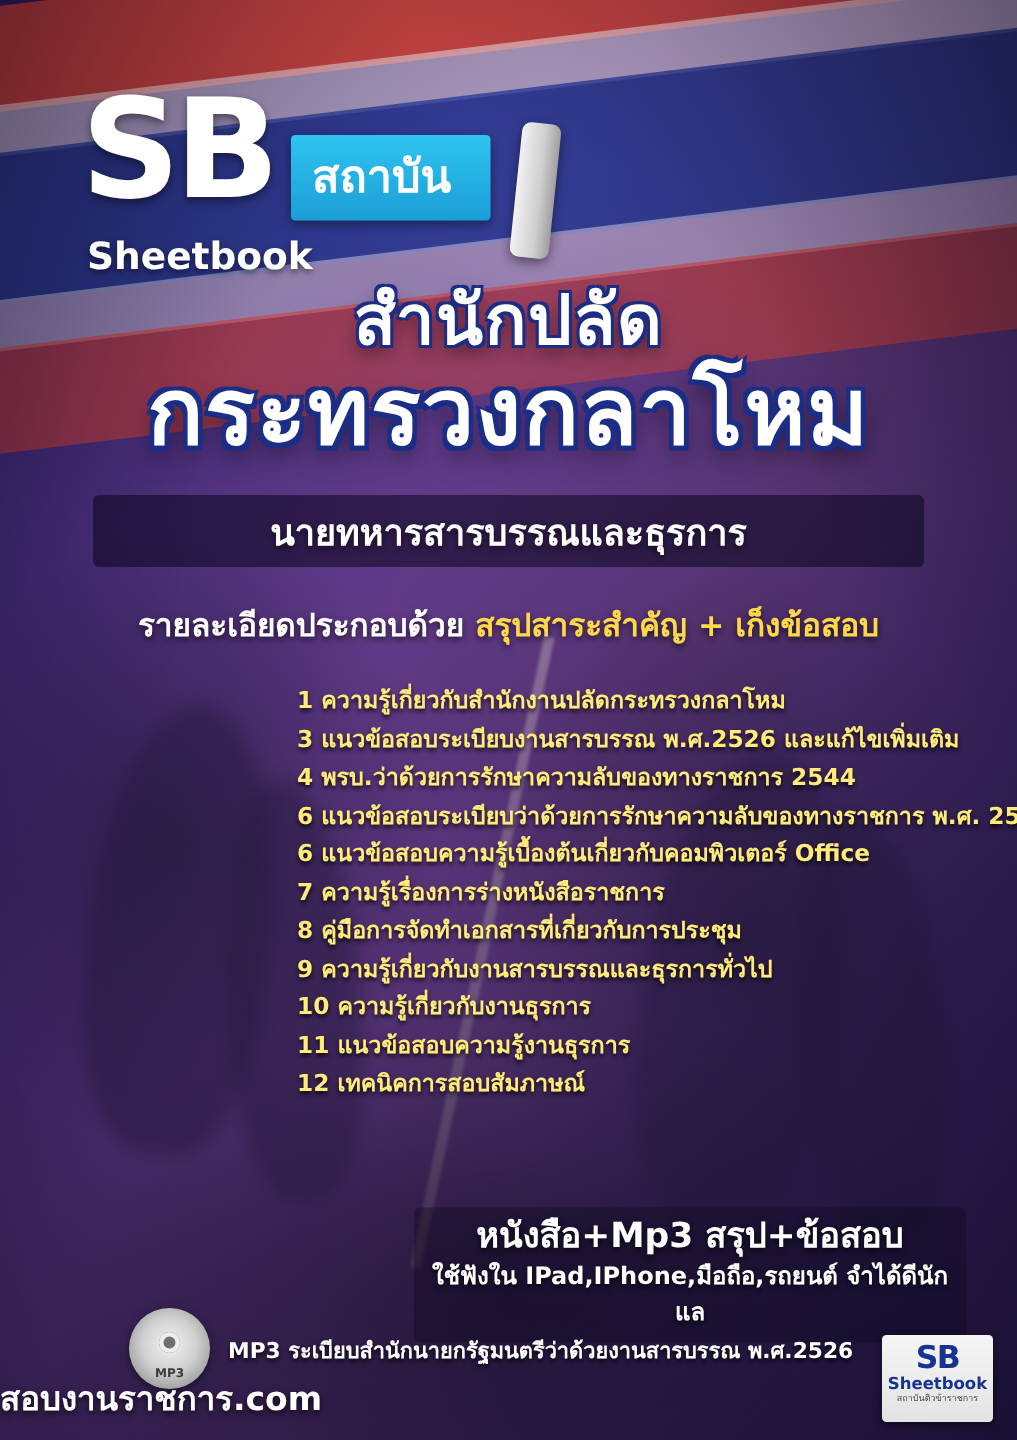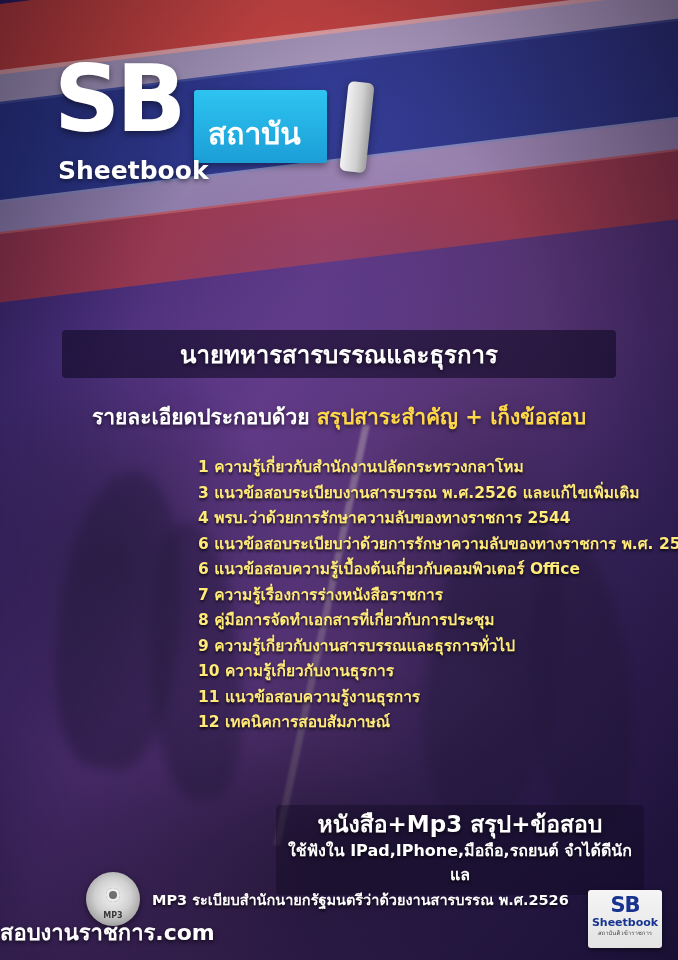--- a/index.html
+++ b/index.html
@@ -97,21 +97,21 @@
     top: 104px;
     font-size: 25px;
     font-weight: 700;
     color: #ffffff;
     text-shadow: 0 2px 4px rgba(0,0,0,0.5);
   }
   .logo-ribbon {
     position: absolute;
     left: 150px;
     top: 38px;
-    padding: 20px 26px 6px 14px;
+    padding: 4px 26px 6px 14px;
     background: linear-gradient(180deg,#2ec4f1,#1b9ed6);
     color: #ffffff;
     font-size: 30px;
     font-weight: 700;
     border-radius: 3px;
     box-shadow: 0 3px 7px rgba(0,0,0,0.4);
     white-space: nowrap;
   }
   .ribbon-curl {
     position: absolute;
@@ -336,20 +336,24 @@
   <div class="flagpole"></div>
   <div class="vignette"></div>
 
   <div class="logo-wrap">
     <div class="ribbon-curl"></div>
     <div class="logo-sb">SB</div>
     <div class="logo-ribbon">สถาบัน</div>
     <div class="logo-sheetbook">Sheetbook</div>
   </div>
 
+  <div class="title-main">
+    <div class="title-line1">สำนักปลัด</div>
+    <div class="title-line2">กระทรวงกลาโหม</div>
+  </div>
 
   <div class="subtitle-bar">
     <div class="subtitle-text">นายทหารสารบรรณและธุรการ</div>
   </div>
 
   <div class="detail-line">
     <span class="detail-white">รายละเอียดประกอบด้วย </span><span class="detail-yellow">สรุปสาระสำคัญ + เก็งข้อสอบ</span>
   </div>
 
   <div class="contents">

